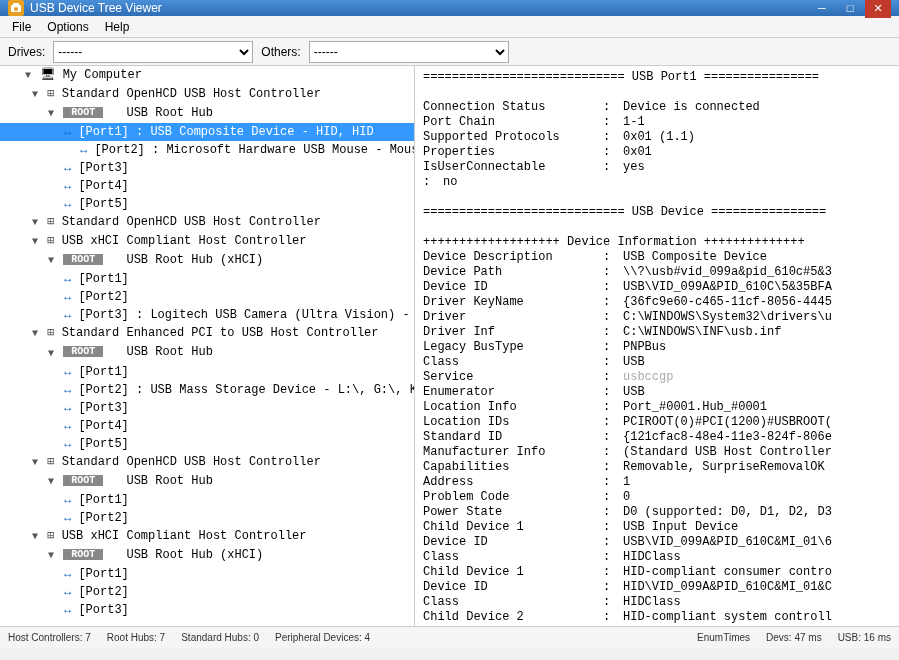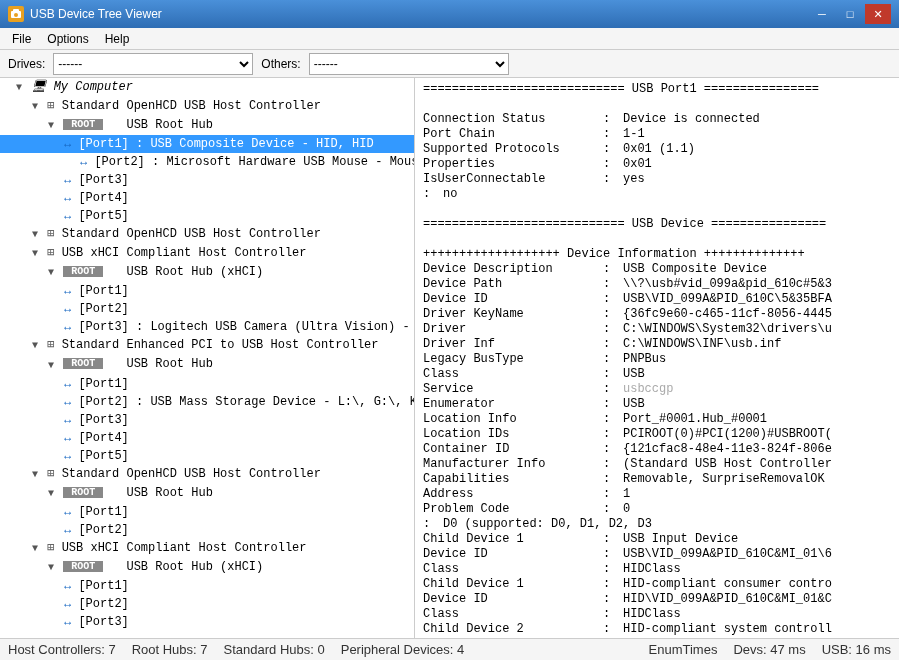--- a/index.html
+++ b/index.html
@@ -8,21 +8,21 @@
       font-size: 12px;
       background: #f0f0f0;
       width: 899px;
       height: 660px;
       overflow: hidden;
     }
     
     #title-bar {
       background: linear-gradient(to bottom, #4a90d9, #2e6db4);
       color: white;
-      height: 28px;
+      height: 16px;
       display: flex;
       align-items: center;
       justify-content: space-between;
       padding: 0 8px;
     }
     #title-bar-left {
       display: flex;
       align-items: center;
       gap: 6px;
     }
@@ -105,21 +105,21 @@
       font-family: 'Courier New', monospace;
     }
     .tree-item {
       padding: 1px 2px;
       white-space: nowrap;
       cursor: pointer;
       line-height: 16px;
     }
     .tree-item.selected { background: #3399ff; color: white; }
     .tree-item.selected * { color: white; }
-    .indent1 { padding-left: 16px; font-style: italic; }
+    .indent1 { padding-left: 25px; }
     .indent2 { padding-left: 32px; }
     .indent3 { padding-left: 48px; }
     .indent4 { padding-left: 64px; }
     .indent5 { padding-left: 80px; }
     .expand-icon { font-size: 10px; margin-right: 2px; color: #555; }
     
     #detail-panel {
       flex: 1;
       background: white;
       overflow: auto;
@@ -145,21 +145,21 @@
     #detail-panel::-webkit-scrollbar-track { background: #f0f0f0; }
     #detail-panel::-webkit-scrollbar-thumb { background: #b0b0b0; border: 1px solid #999; }
     
     #status-bar {
       background: #f5f5f5;
       border-top: 1px solid #ccc;
       height: 22px;
       display: flex;
       align-items: center;
       padding: 0 8px;
-      font-size: 13px;
+      font-size: 10px;
       gap: 16px;
     }
     .status-item { color: #333; }
     .root-badge {
       font-size: 10px;
       font-weight: bold;
       background: #888;
       color: white;
       padding: 0 8px;
       margin-right: 16px;
@@ -463,21 +463,21 @@
       <span class="prop-name">Location Info</span>
       <span class="prop-sep">: </span>
       <span class="prop-val">Port_#0001.Hub_#0001</span>
     </div>
     <div class="detail-line prop-line">
       <span class="prop-name">Location IDs</span>
       <span class="prop-sep">: </span>
       <span class="prop-val">PCIROOT(0)#PCI(1200)#USBROOT(</span>
     </div>
     <div class="detail-line prop-line">
-      <span class="prop-name">Container ID</span>
+      <span class="prop-name">Standard ID</span>
       <span class="prop-sep">: </span>
       <span class="prop-val">{121cfac8-48e4-11e3-824f-806e</span>
     </div>
     <div class="detail-line prop-line">
       <span class="prop-name">Manufacturer Info</span>
       <span class="prop-sep">: </span>
       <span class="prop-val">(Standard USB Host Controller</span>
     </div>
     <div class="detail-line prop-line">
       <span class="prop-name">Capabilities</span>
@@ -488,20 +488,21 @@
       <span class="prop-name">Address</span>
       <span class="prop-sep">: </span>
       <span class="prop-val">1</span>
     </div>
     <div class="detail-line prop-line">
       <span class="prop-name">Problem Code</span>
       <span class="prop-sep">: </span>
       <span class="prop-val">0</span>
     </div>
     <div class="detail-line prop-line">
+      <span class="prop-name">Power State</span>
       <span class="prop-sep">: </span>
       <span class="prop-val">D0 (supported: D0, D1, D2, D3</span>
     </div>
     <div class="detail-line prop-line">
       <span class="prop-name">  Child Device 1</span>
       <span class="prop-sep">: </span>
       <span class="prop-val">USB Input Device</span>
     </div>
     <div class="detail-line prop-line">
       <span class="prop-name">    Device ID</span>

